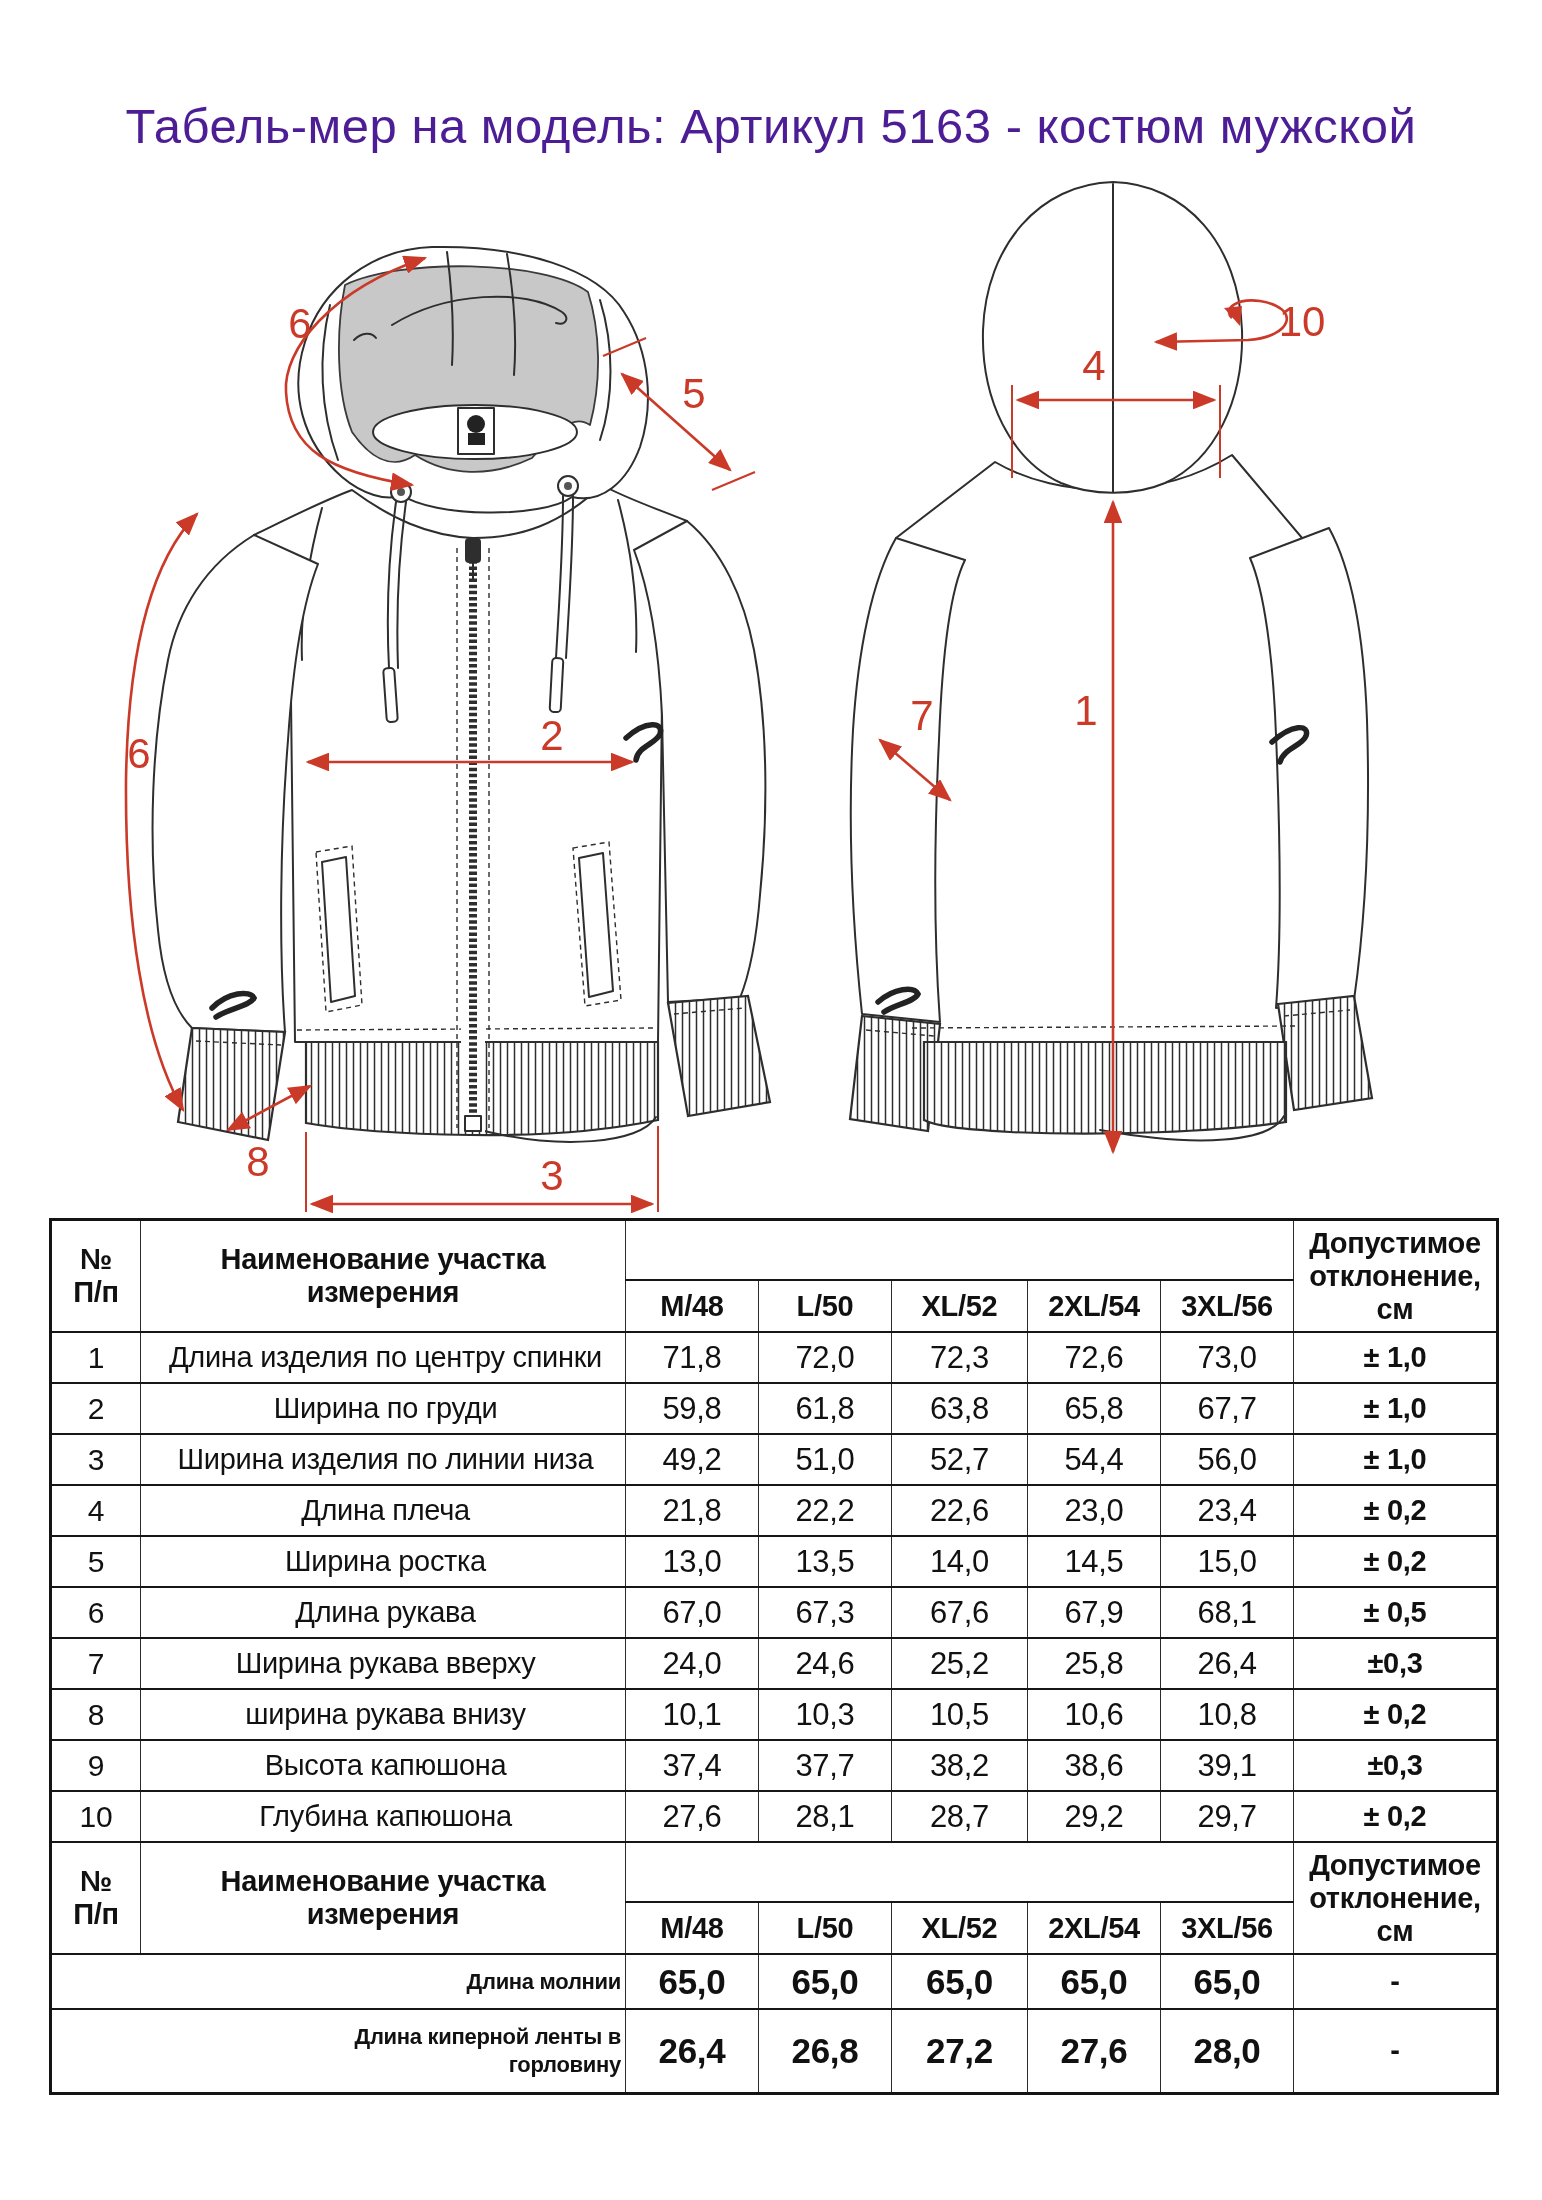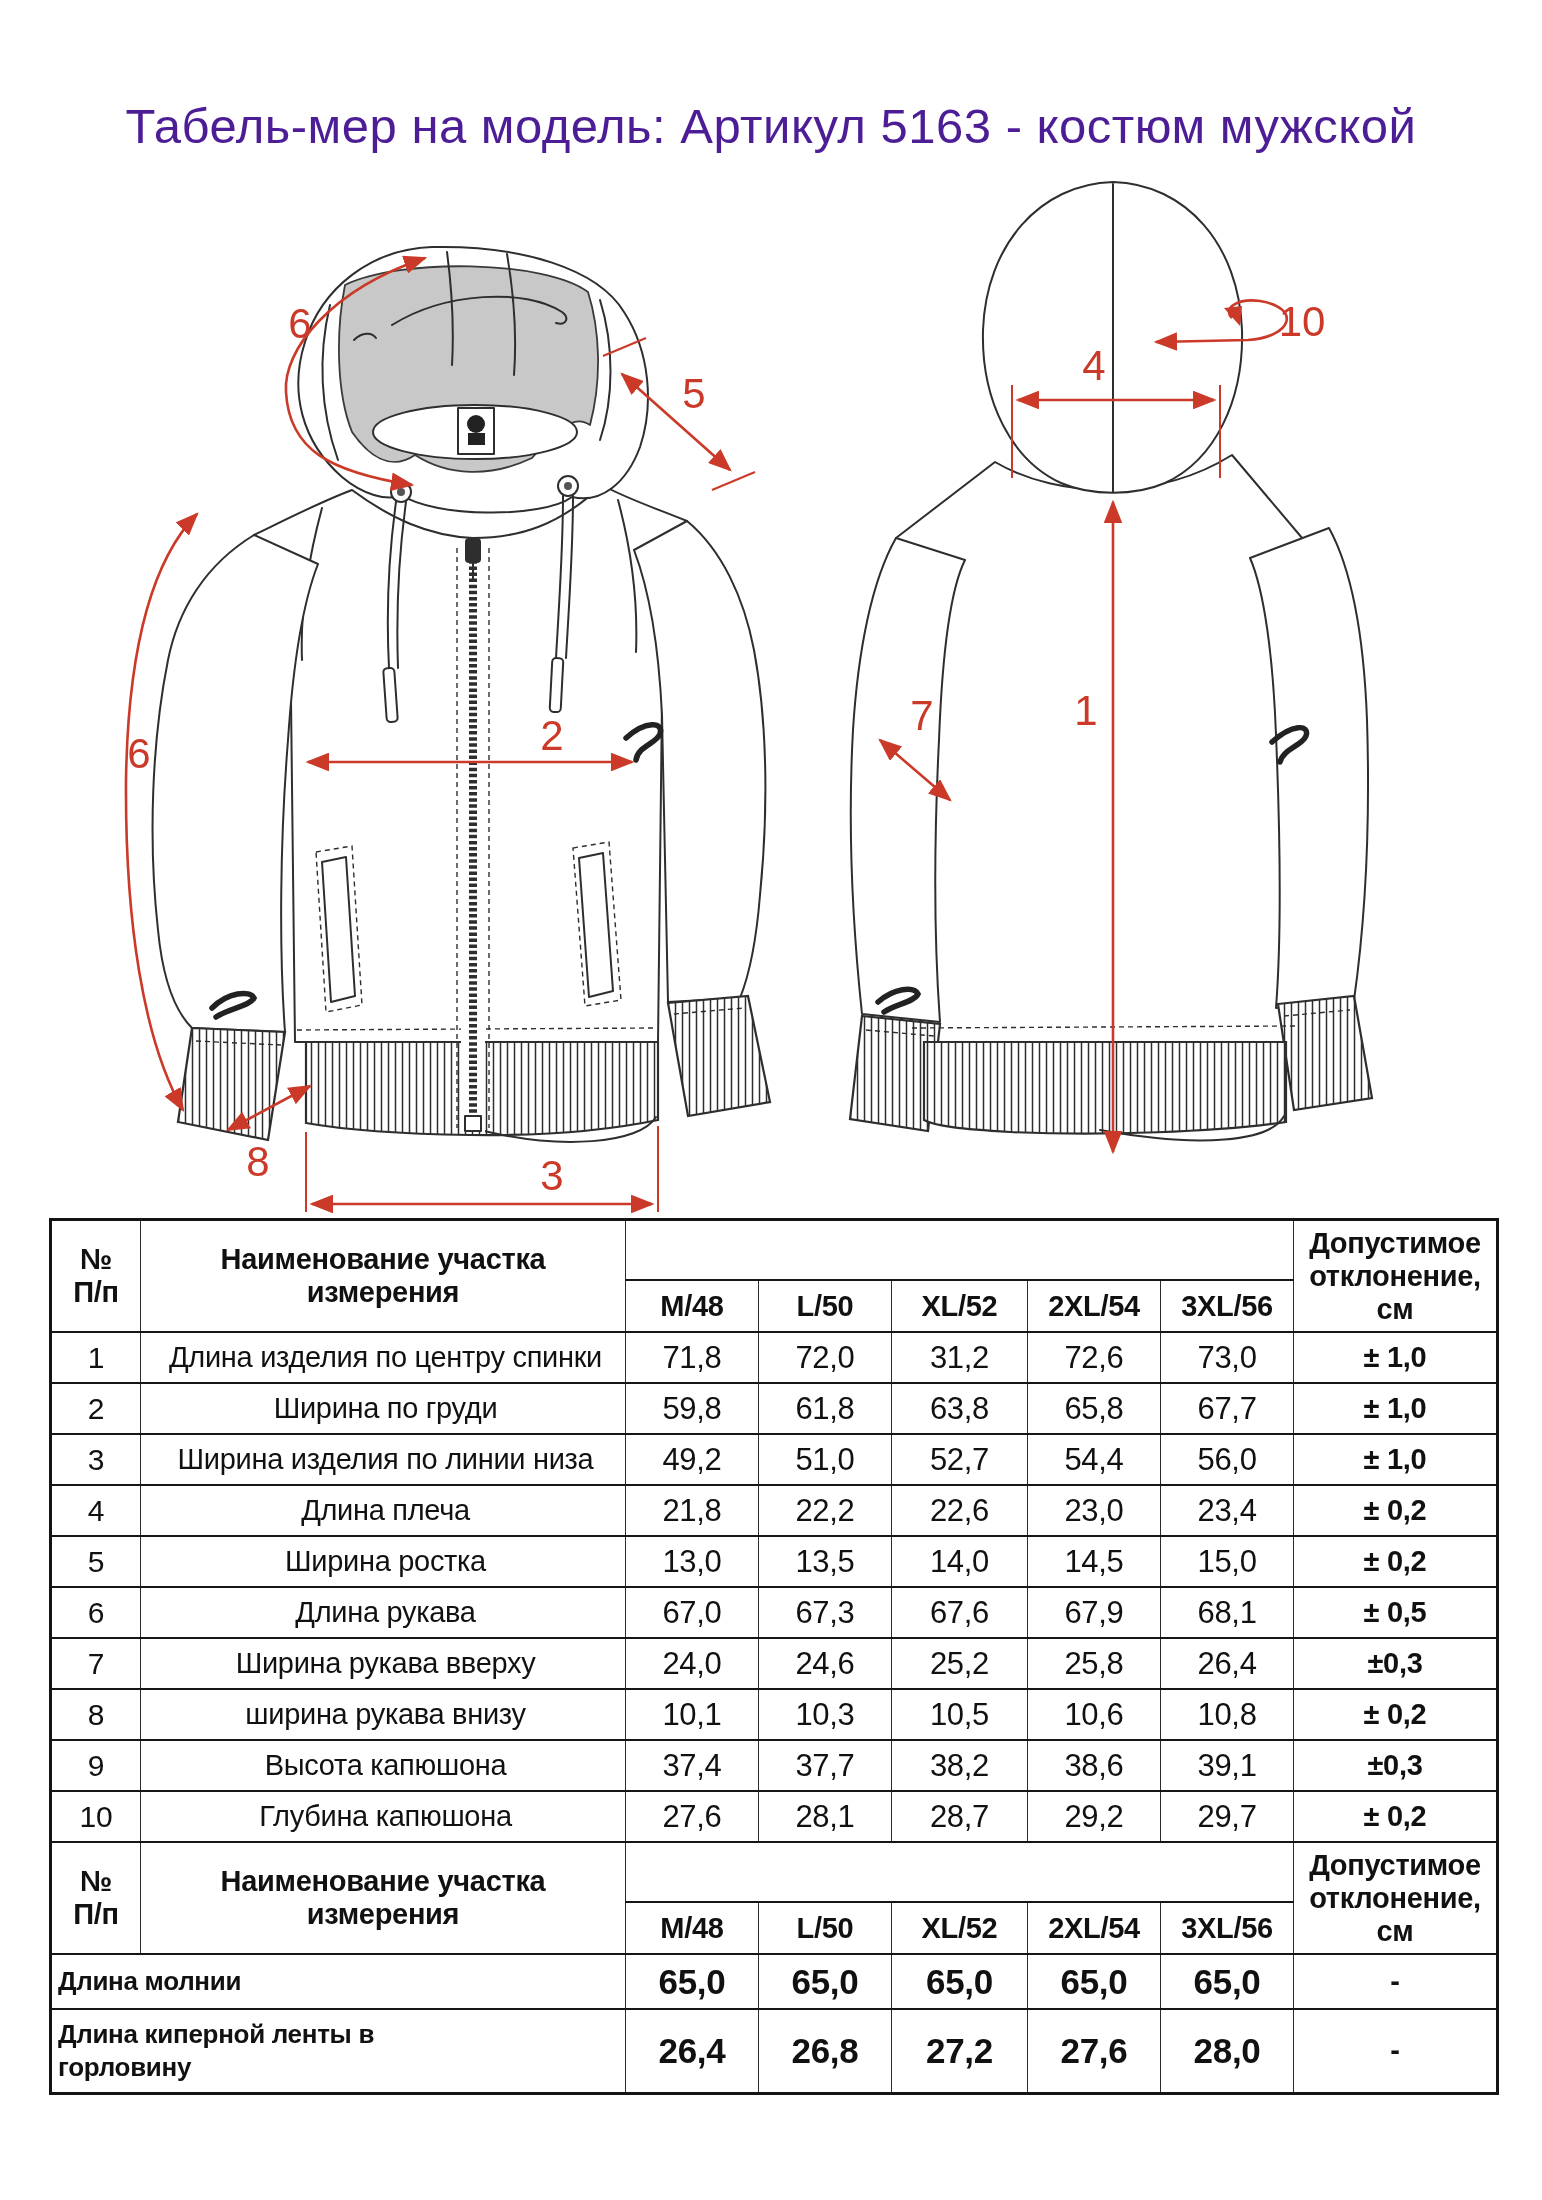--- a/index.html
+++ b/index.html
@@ -21,21 +21,21 @@
     border-top:2.3px solid #161616;border-bottom:2.3px solid #161616;
     vertical-align:middle;text-align:center;padding:0 4px;letter-spacing:-.3px;overflow:hidden;}
   th{font-size:29px;font-weight:bold;}
   .hA{height:58px;border-bottom:1.6px solid #2b2b2b;}
   .hB{height:50px;}
   .rr{height:51px;}
   .no{font-size:30px;font-weight:400;}
   .nm{text-align:center;padding-left:9px;font-size:29px;font-weight:400;}
   .vl{font-size:31px;font-weight:400;margin-top:34px;}
   .dv{font-size:29px;font-weight:bold;}
-  .xnm{text-align:left;padding-left:6px;font-size:26px;font-weight:bold;line-height:1.25;}
+  .xnm{text-align:right;padding-left:6px;font-size:22px;font-weight:bold;line-height:1.25;}
   .xvl{font-size:35px;font-weight:bold;}
   .xr1{height:55px;} .xr2{height:84px;margin-left:8px;}
   .tl{display:block;}
 </style>
 </head>
 <body>
 
 <div id="title">Табель-мер на модель: Артикул 5163 - костюм мужской</div>
 
 <svg id="draw" width="1542" height="1080" viewBox="0 0 1542 1080">
@@ -230,21 +230,21 @@
     <th class="hB">XL/52</th>
     <th class="hB">2XL/54</th>
     <th class="hB">3XL/56</th>
   </tr>
 
   <tr class="rr">
     <td class="no">1</td>
     <td class="nm">Длина изделия по центру спинки</td>
     <td class="vl">71,8</td>
     <td class="vl">72,0</td>
-    <td class="vl">31,2</td>
+    <td class="vl">72,3</td>
     <td class="vl">72,6</td>
     <td class="vl">73,0</td>
     <td class="dv">± 1,0</td>
   </tr>
   <tr class="rr">
     <td class="no">2</td>
     <td class="nm">Ширина по груди</td>
     <td class="vl">59,8</td>
     <td class="vl">61,8</td>
     <td class="vl">63,8</td>

